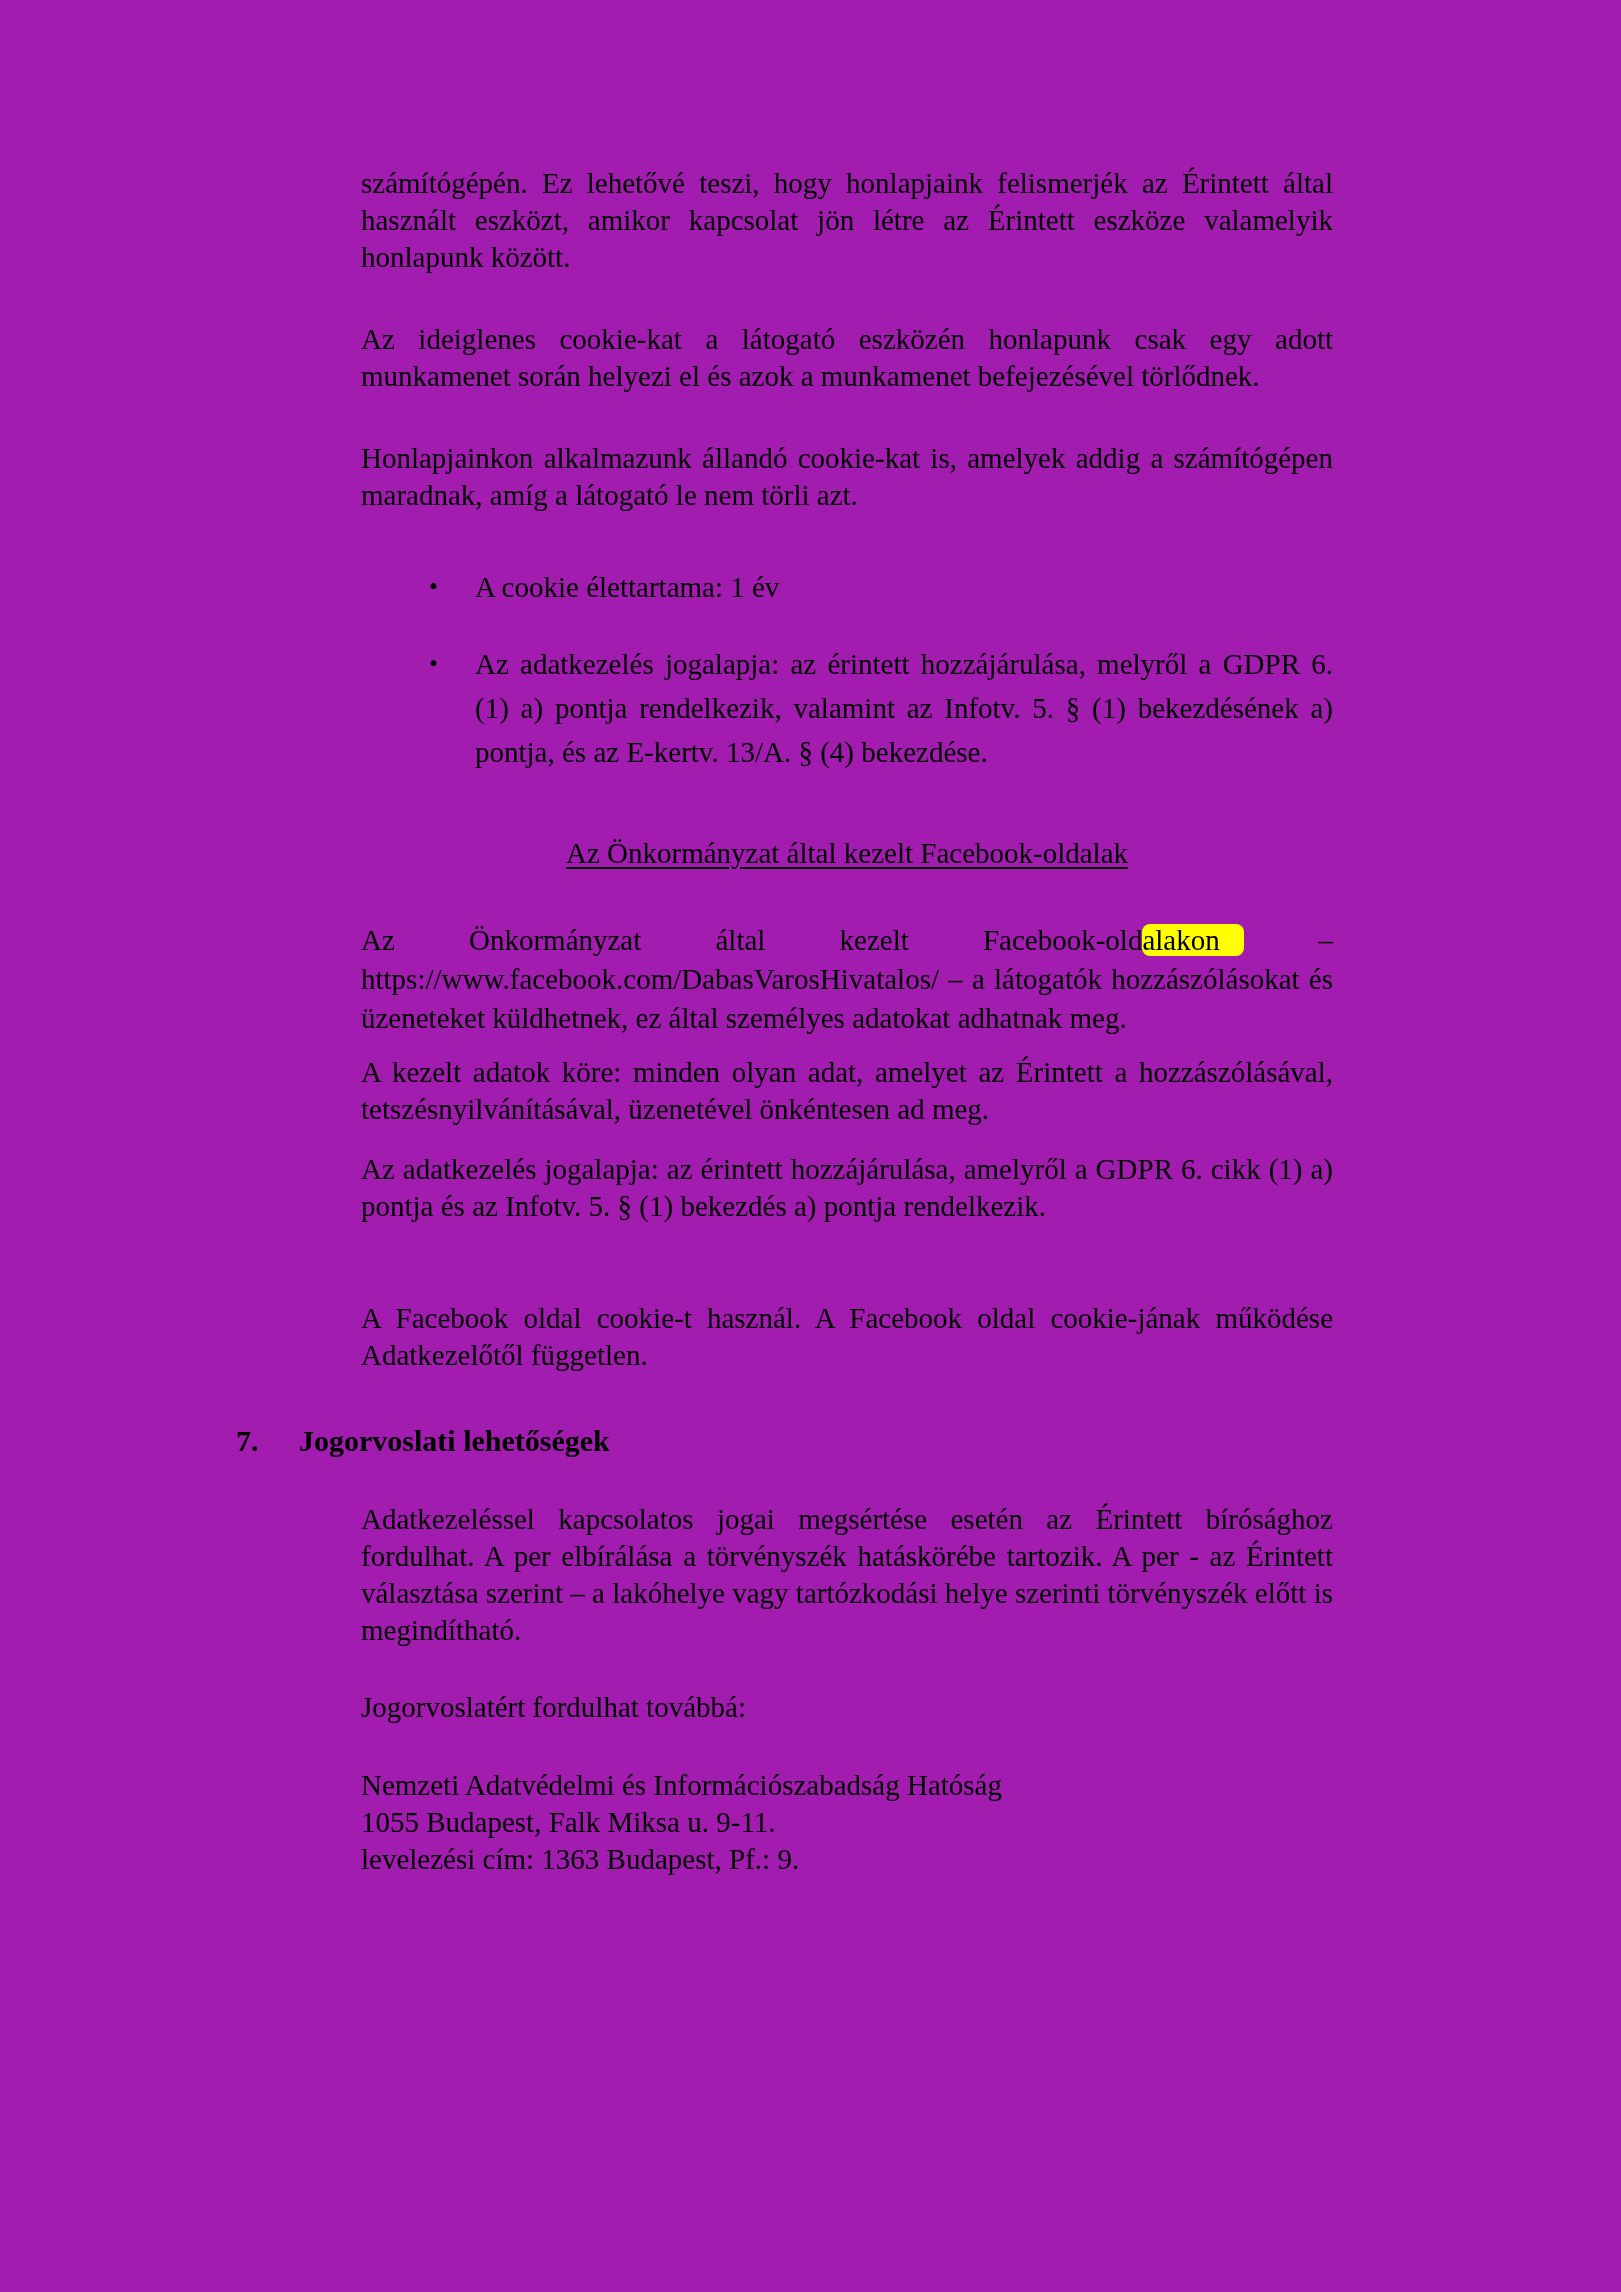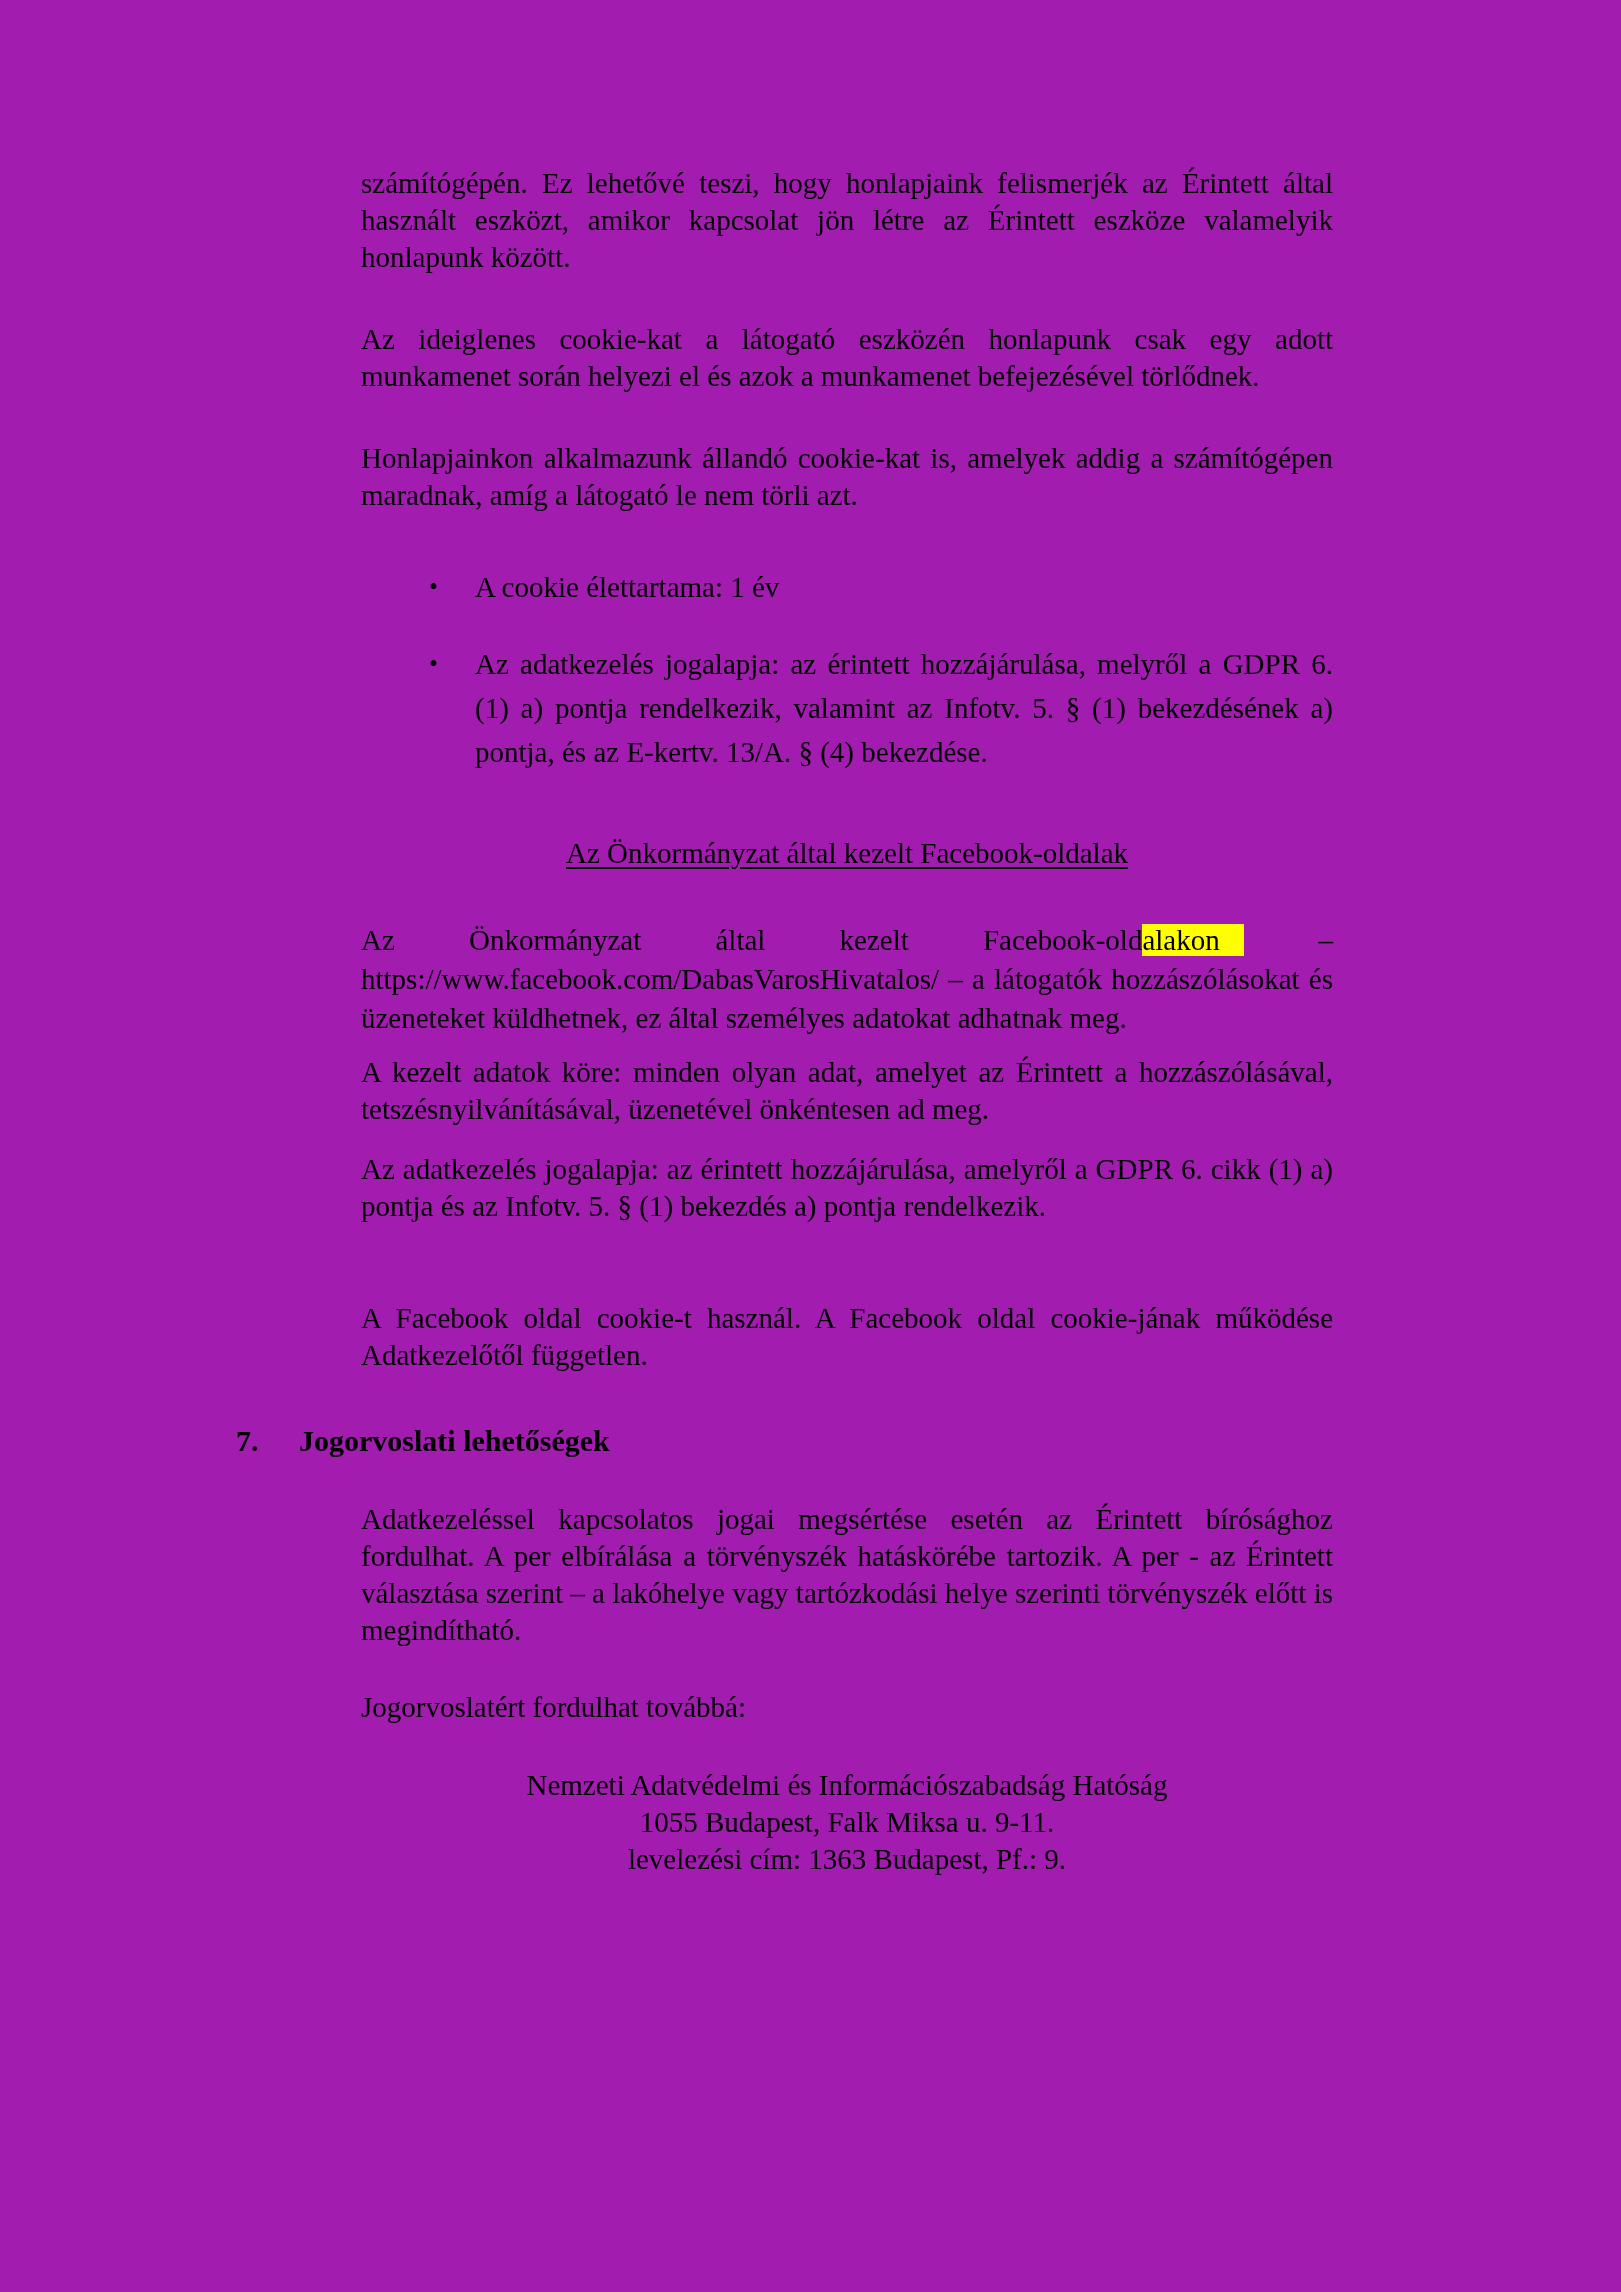--- a/index.html
+++ b/index.html
@@ -64,28 +64,28 @@
     font-size: 30px;
     line-height: 39px;
   }
   .section-heading .section-number {
     width: 63px;
     flex: 0 0 63px;
   }
   .highlight-mark {
     background: #ffff00;
     padding-right: 0.85em;
+    border-radius: 8px;
   }
   .single-line {
     text-align: left;
   }
   .center-block {
     font-size: 29px;
     line-height: 37px;
-    text-align: center;
     margin-top: 41px;
   }
 </style>
 </head>
 <body>
 
 <div class="page">
 
   <p class="body-par">számítógépén. Ez lehetővé teszi, hogy honlapjaink felismerjék az Érintett által használt eszközt, amikor kapcsolat jön létre az Érintett eszköze valamelyik honlapunk között.</p>
 

